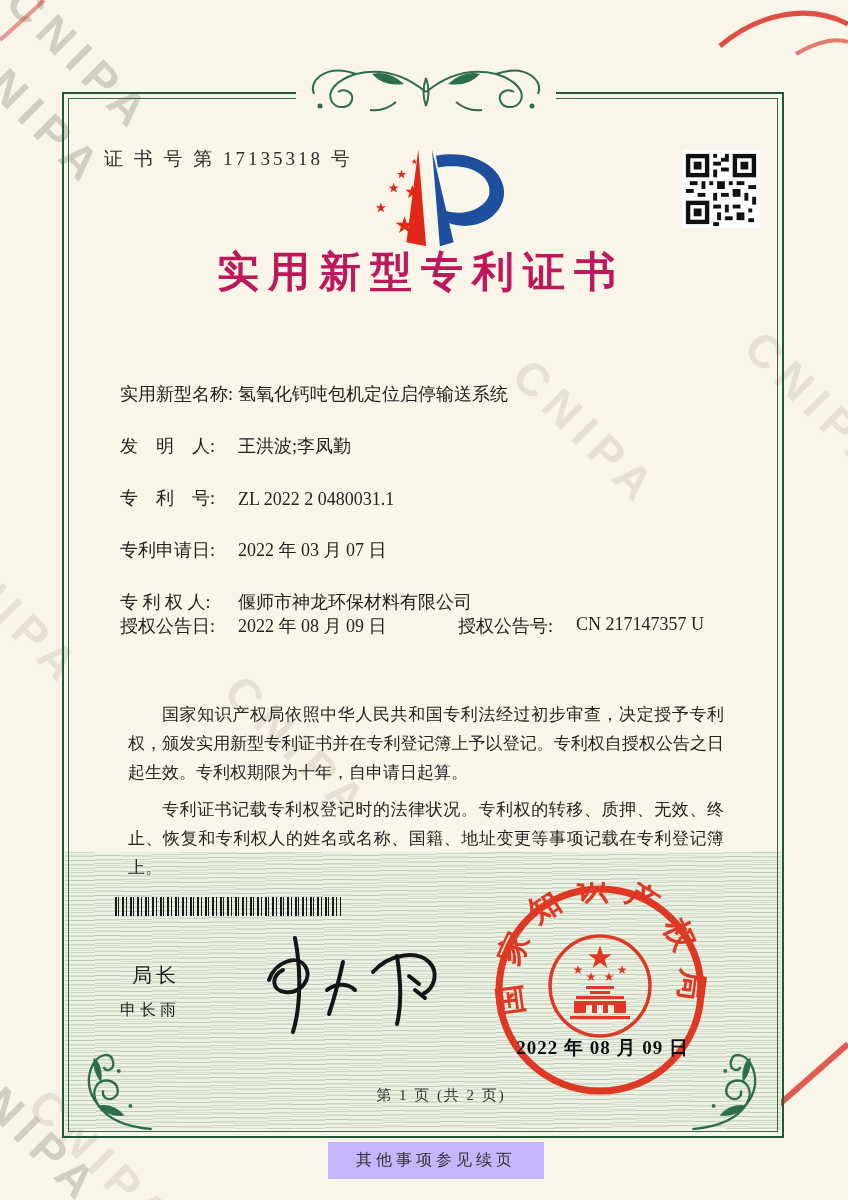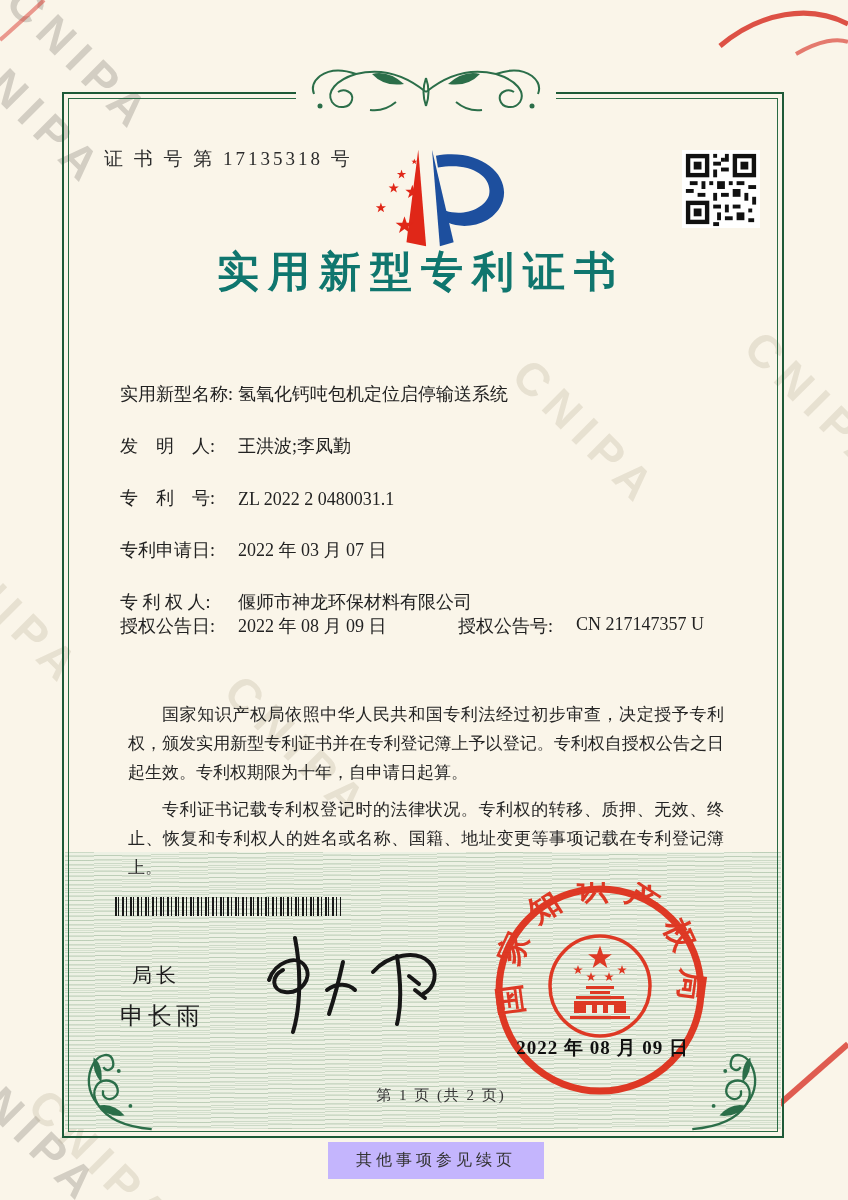--- a/index.html
+++ b/index.html
@@ -17,38 +17,38 @@
           repeating-linear-gradient(179deg, rgba(128,162,128,.30) 0 1px, rgba(0,0,0,0) 1px 4px),
           repeating-linear-gradient(181deg, rgba(128,162,128,.20) 0 1px, rgba(0,0,0,0) 1px 5px);}
   
   .frame-outer{position:absolute;left:62px;top:92px;width:718px;height:1042px;
                border:2.5px solid #1e5a38;z-index:4;pointer-events:none;}
   .frame-inner{position:absolute;left:4px;top:4px;right:4px;bottom:4px;border:1px solid #2a6b45;}
   .deco{position:absolute;z-index:5;}
   
   .cert-no{position:absolute;left:104px;top:146px;font-size:19px;letter-spacing:3px;color:#2c2c2c;z-index:3;}
   .title{position:absolute;left:62px;top:244px;width:718px;text-align:center;font-size:42px;
-         font-weight:bold;letter-spacing:9px;color:#0f766e;z-index:3;}
+         font-weight:bold;letter-spacing:9px;color:#be185d;z-index:3;}
   .fields{position:absolute;left:120px;top:354px;width:620px;font-size:18px;z-index:3;}
   .frow{display:flex;height:52px;align-items:flex-end;}
   .flabel{width:112px;flex:0 0 112px;margin-right:6px;white-space:nowrap;}
   .fvalue{white-space:nowrap;}
   .grant{display:flex;height:52px;align-items:flex-start;}
   .grant .v1{width:220px;flex:0 0 220px;}
   .paras{position:absolute;left:120px;top:692px;width:612px;font-size:17px;line-height:29px;
          text-align:justify;color:#242424;z-index:3;}
   .paras p{margin:8px;text-indent:2em;}
   .barcode{position:absolute;left:115px;top:897px;width:226px;height:19px;z-index:3;
            background-image:repeating-linear-gradient(90deg,
              #191919 0 2px,rgba(0,0,0,0) 2px 3px,
              #191919 3px 4px,rgba(0,0,0,0) 4px 7px,
              #191919 7px 9px,rgba(0,0,0,0) 9px 11px,
              #191919 11px 12px,rgba(0,0,0,0) 12px 15px);}
   .role{position:absolute;left:132px;top:962px;font-size:20px;letter-spacing:4px;color:#1d1d1d;z-index:3;}
-  .name{position:absolute;left:120px;top:1000px;font-size:24px;letter-spacing:4px;color:#1d1d1d;z-index:3;}
+  .name{position:absolute;left:120px;top:1000px;font-size:16px;letter-spacing:4px;color:#1d1d1d;z-index:3;}
   .sig{position:absolute;left:238px;top:928px;z-index:3;}
   .seal{position:absolute;left:492px;top:882px;z-index:3;}
   .seal-date{position:absolute;left:505px;top:1035px;width:195px;text-align:center;font-size:19px;
              letter-spacing:1px;color:#101010;font-weight:bold;z-index:3;}
   .page-no{position:absolute;left:62px;top:1086px;width:718px;text-align:center;font-size:15px;
            letter-spacing:2px;color:#333;z-index:3;padding-left:20px;}
   .footer-note{position:absolute;left:328px;top:1142px;background:#c4b5fd;padding:8px 28px;
                font-size:16px;letter-spacing:4px;color:#333;z-index:3;}
   .logo{position:absolute;left:348px;top:140px;z-index:3;}
   .qr{position:absolute;left:682px;top:150px;z-index:3;}

